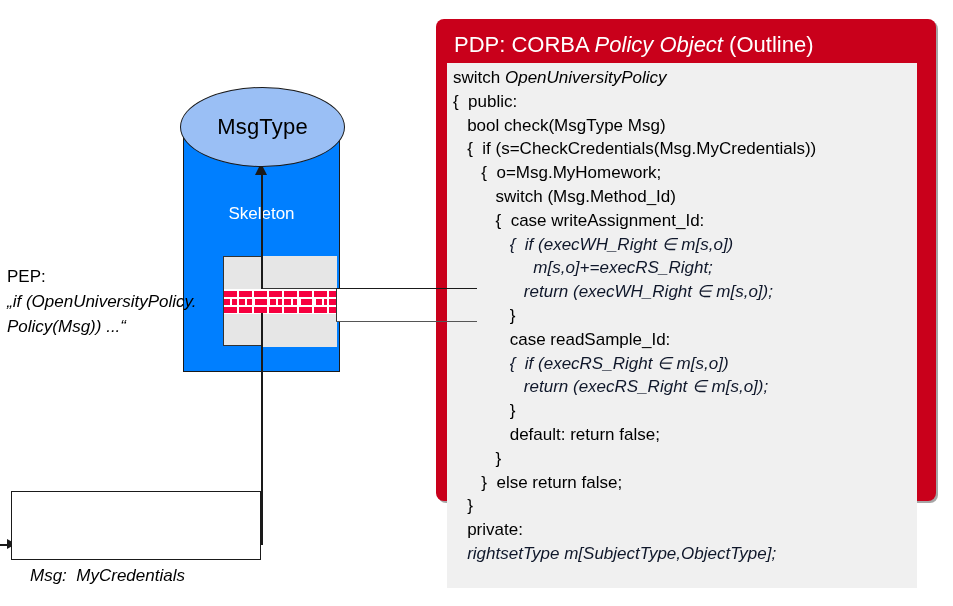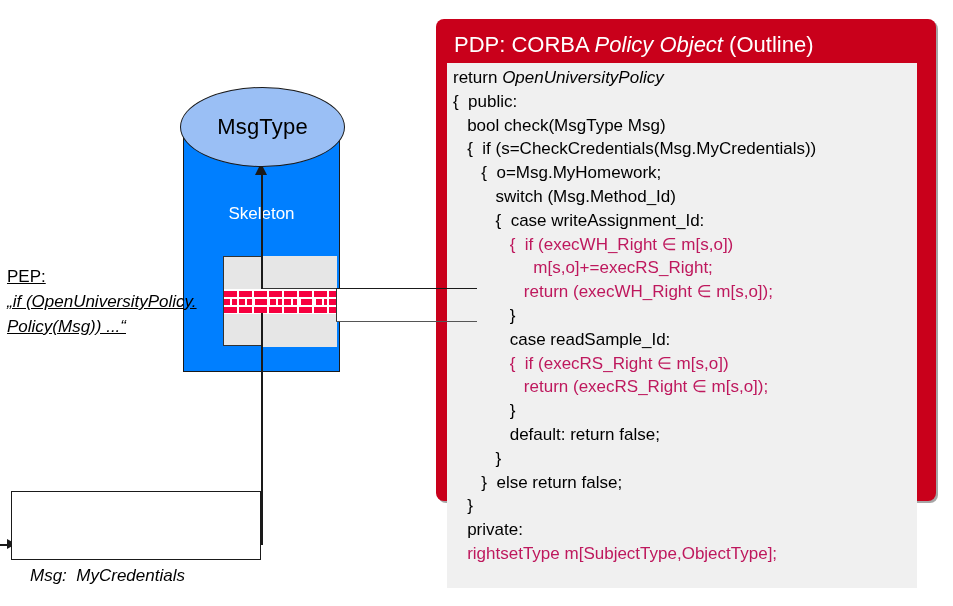--- a/index.html
+++ b/index.html
@@ -149,21 +149,20 @@
 
   
   .pep-text {
     position: absolute;
     left: 7px;
     top: 264px;
     width: 235px;
     font-size: 17px;
     line-height: 25px;
     color: #000000;
-    text-decoration: underline;
   }
   .pep-text .line1 { font-style: normal; }
   .pep-text .ital { font-style: italic; }
 
   
   .msg-box {
     position: absolute;
     left: 11px;
     top: 491px;
     width: 250px;
@@ -290,21 +289,22 @@
     overflow: hidden;
   }
   .code-line {
     font-size: 17px;
     line-height: 23.8px;
     color: #000000;
     white-space: pre;
     font-family: "Liberation Sans", sans-serif;
   }
   .code-line.blue {
-    color: #be185d;
+    color: #0f172a;
+    font-style: italic;
   }
   .code-line .ital { font-style: italic; }
 </style>
 </head>
 <body>
 
 <div id="canvas">
 
   <div class="server-body"></div>
 
@@ -344,21 +344,21 @@
     </div>
   </div>
 
   <div class="pdp-connector"></div>
 
   <div class="pdp-panel">
     <div class="pdp-title">
       <span>PDP: CORBA </span><span class="ital">Policy Object</span><span> (Outline)</span>
     </div>
     <div class="pdp-code" id="pdp-code">
-        <div class="code-line"><span>return </span><span class="ital">OpenUniversityPolicy</span></div>
+        <div class="code-line"><span>switch </span><span class="ital">OpenUniversityPolicy</span></div>
         <div class="code-line">{  public:</div>
         <div class="code-line">   bool check(MsgType Msg)</div>
         <div class="code-line">   {  if (s=CheckCredentials(Msg.MyCredentials))</div>
         <div class="code-line">      {  o=Msg.MyHomework;</div>
         <div class="code-line">         switch (Msg.Method_Id)</div>
         <div class="code-line">         {  case writeAssignment_Id:</div>
         <div class="code-line blue">            {  if (execWH_Right ∈ m[s,o])</div>
         <div class="code-line blue">                 m[s,o]+=execRS_Right;</div>
         <div class="code-line blue">               return (execWH_Right ∈ m[s,o]);</div>
         <div class="code-line">            }</div>

